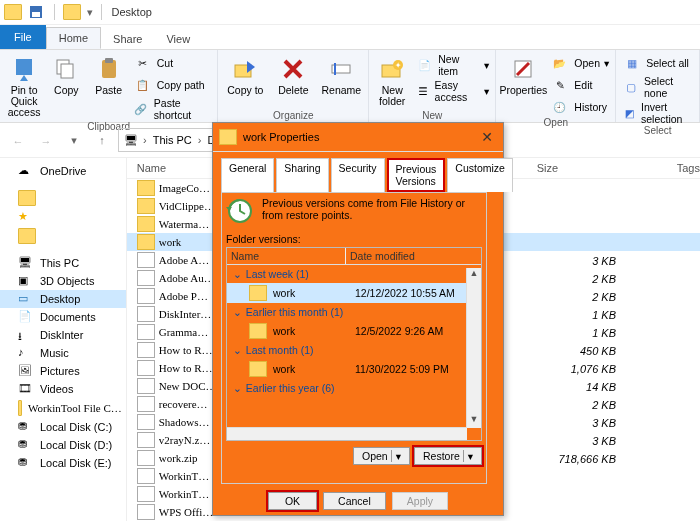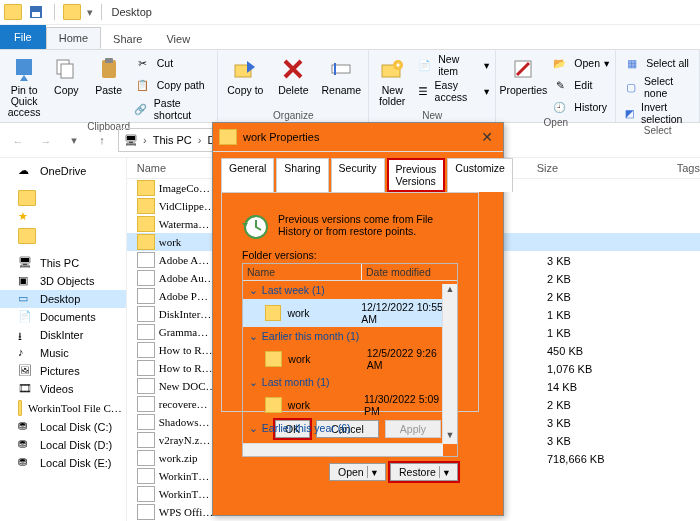--- a/index.html
+++ b/index.html
@@ -75,36 +75,36 @@
   }
   .cols .c-name { width: 200px; padding-left: 10px; }
   .cols .c-size { width: 120px; padding-left: 200px; }
   .cols .c-tags { flex: 1; padding-left: 20px; }
   .rows { position: relative; }
   .row-item {
     display: flex; align-items: center; height: 18px; font-size: 11px;
   }
   .row-item.sel { background: #cde8ff; }
   .row-item .ric { width: 16px; height: 14px; margin: 0 4px 0 10px; }
-  .sizecol { position: absolute; right: 73px; width: 80px; text-align: left; font-size: 11px; }
+  .sizecol { position: absolute; right: 84px; width: 80px; text-align: right; font-size: 11px; font-style: italic; }
   .sizecol .srow { height: 18px; line-height: 18px; }
 
   
   .dialog {
     position: absolute; left: 212px; top: 122px; width: 290px; height: 392px;
     background: #f97316; border: 1px solid #888; box-shadow: 2px 2px 6px rgba(0,0,0,.25);
     z-index: 50;
   }
   .dlg-title { height: 28px; display: flex; align-items: center; padding: 0 6px; border-bottom: 1px solid #ddd; }
   .dlg-title .dfic { width: 16px; height: 14px; background: #ffd96a; border: 1px solid #e0b83c; margin-right: 6px; }
   .dlg-title .close { margin-left: auto; width: 20px; text-align: center; font-size: 14px; color: #333; }
   .dlg-tabs { display: flex; padding: 6px 8px 0 8px; gap: 2px; }
   .dlg-tab { border: 1px solid #ccc; border-bottom: none; padding: 3px 7px; font-size: 10.5px; background: #fff; }
   .dlg-tab.active { border: 2px solid #c00; border-bottom: 2px solid #c00; position: relative; }
-  .dlg-body { border: 1px solid #ccc; margin: 0 24px 0 8px; padding: 20px; height: 220px; box-sizing: border-box; }
+  .dlg-body { border: 1px solid #ccc; margin: 0 16px 0 8px; padding: 4px; height: 292px; box-sizing: border-box; }
   .dlg-info { display: flex; gap: 8px; }
   .dlg-info .txt { font-size: 10.5px; }
   .dlg-list-lbl { margin-top: 8px; font-size: 10.5px; }
   .dlg-list { border: 1px solid #bbb; margin-top: 2px; height: 192px; overflow: hidden; position: relative; }
   .dlg-cols { display: flex; border-bottom: 1px solid #ddd; font-size: 10.5px; color: #333; }
   .dlg-cols .dc1 { width: 110px; padding: 2px 4px; border-right: 1px solid #eee; }
   .dlg-cols .dc2 { flex: 1; padding: 2px 4px; }
   .dlg-grp { padding: 3px 6px; color: #0a4a9e; font-size: 10.5px; display: flex; align-items: center; gap: 4px; }
   .dlg-ent { display: flex; align-items: center; padding: 2px 6px 2px 22px; font-size: 10.5px; }
   .dlg-ent.sel { background: #cde8ff; }
@@ -571,17 +571,17 @@
           <span>Open</span>
           <span style="border-left:1px solid #999;padding-left:4px">▾</span>
         </span>
       <span class="btn red-box">
           <span>Restore</span>
           <span style="border-left:1px solid #999;padding-left:4px">▾</span>
         </span>
     </div>
   </div>
   <div class="dlg-bottom">
-    <span class="btn red-box" style="padding:2px 9px">OK</span>
+    <span class="btn red-box" style="padding:2px 16px">OK</span>
     <span class="btn" style="padding:2px 14px">Cancel</span>
     <span class="btn disabled" style="padding:2px 14px">Apply</span>
   </div>
 </div>
 
 </body></html>

